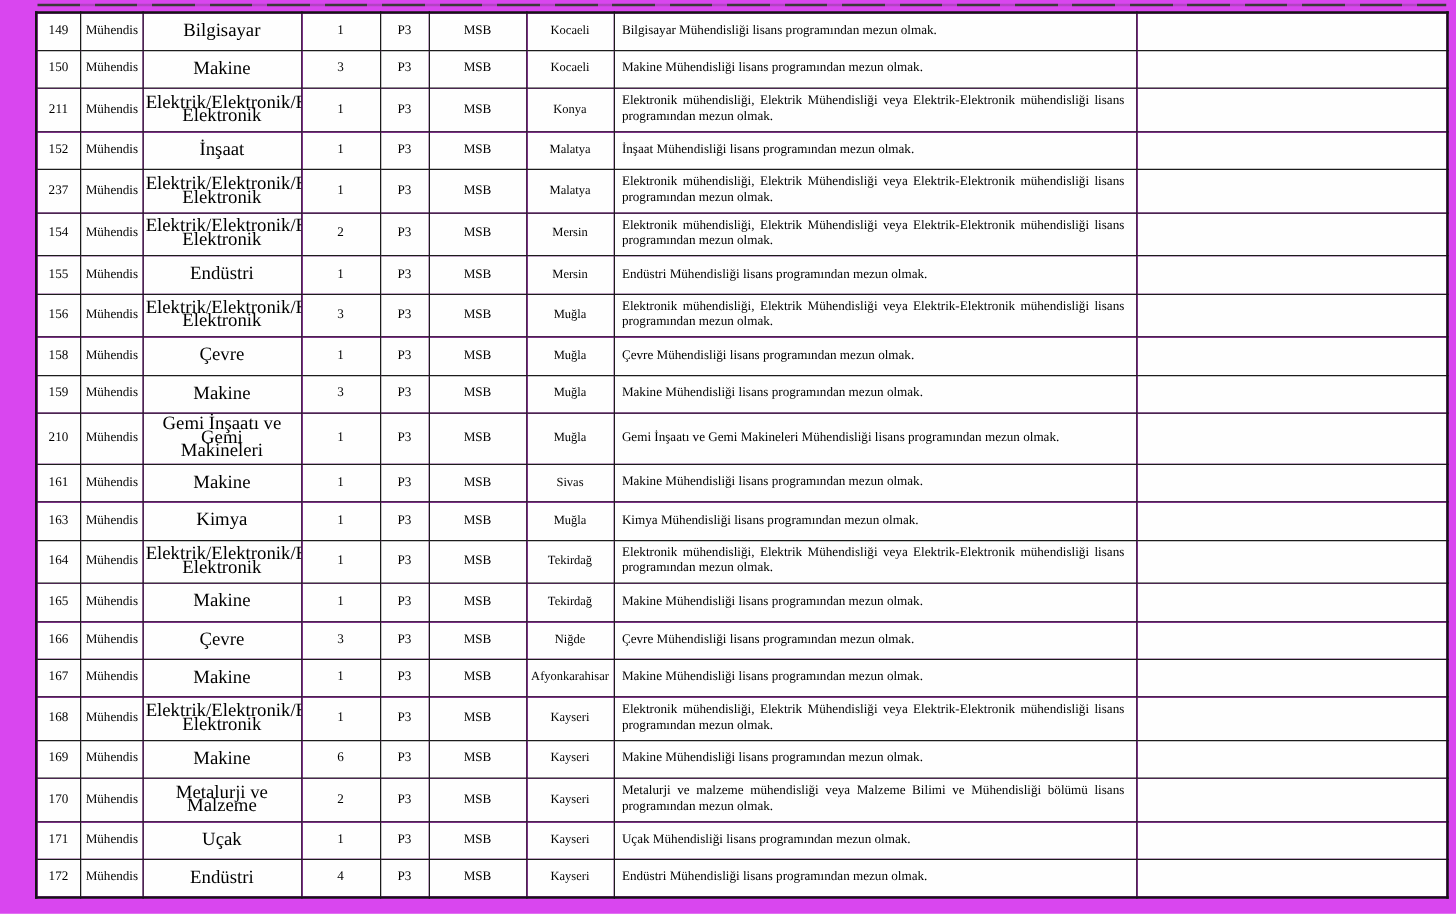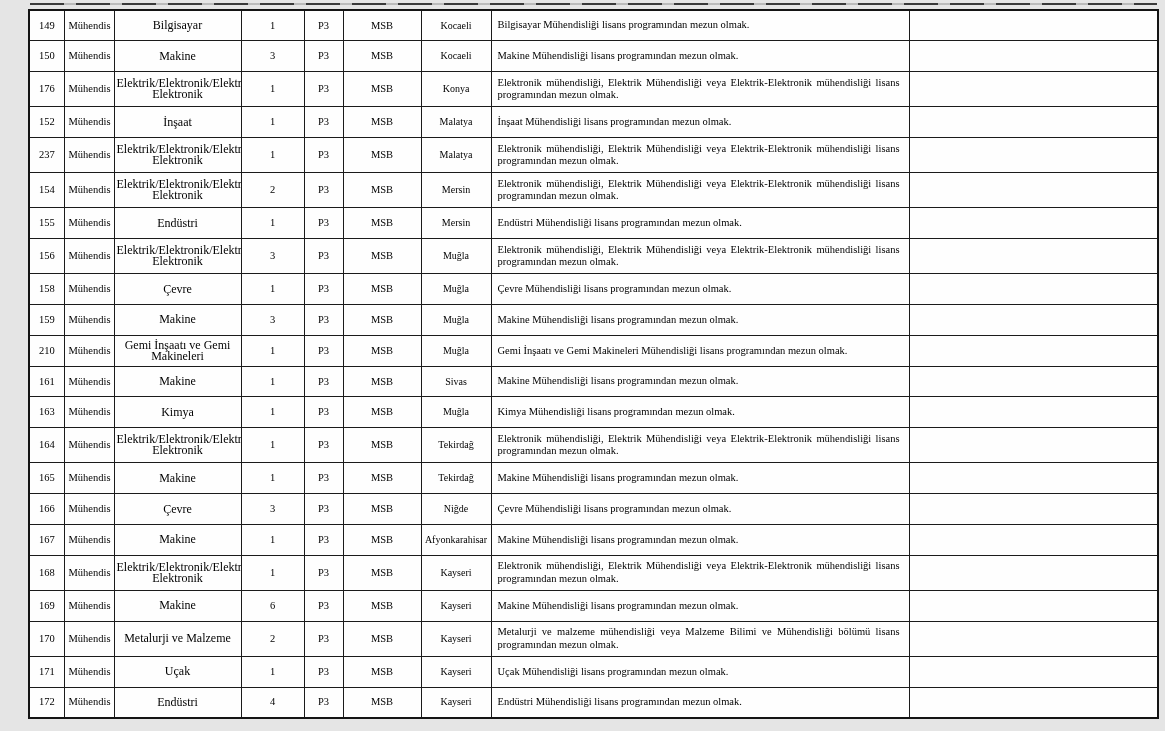--- a/index.html
+++ b/index.html
@@ -11,21 +11,21 @@
     width: 1165px;
     height: 731px;
     font-family: "Liberation Serif", serif;
     color: #000000;
     overflow: hidden;
   }
   .page {
     position: relative;
     width: 1165px;
     height: 731px;
-    background: #e5e5e5;
+    background: #d946ef;
   }
   
   .scan-artifact {
     position: absolute;
     left: 30px;
     top: 3px;
     width: 1127px;
     height: 2px;
     background: repeating-linear-gradient(90deg, #3a3a3a 0 34px, rgba(60,60,60,0.25) 34px 46px);
   }
@@ -54,21 +54,21 @@
   .col-title     { width: 50px; margin-top: 12px;  }
   .col-branch    { width: 127px; }
   .col-quota     { width: 63px;  }
   .col-grade     { width: 39px;  }
   .col-org       { width: 78px;  }
   .col-city      { width: 70px;  }
   .col-requirement { width: 418px; }
   .col-notes     { width: 249px; }
   td.col-branch {
     white-space: pre-line;
-    font-size: 12px;
+    font-size: 15px;
     line-height: 11px;
     padding: 2px 2px;
   }
   td.col-city {
     font-size: 10px;
     padding: 2px 1px;
   }
   td.col-requirement {
     text-align: justify;
     padding: 3px 9px 3px 6px;
@@ -109,21 +109,21 @@
           <td class="col-title">Mühendis</td>
           <td class="col-branch">Makine</td>
           <td class="col-quota">3</td>
           <td class="col-grade">P3</td>
           <td class="col-org">MSB</td>
           <td class="col-city">Kocaeli</td>
           <td class="col-requirement">Makine Mühendisliği lisans programından mezun olmak.</td>
           <td class="col-notes"></td>
         </tr>
         <tr>
-          <td class="col-no">176</td>
+          <td class="col-no">211</td>
           <td class="col-title">Mühendis</td>
           <td class="col-branch">Elektrik/Elektronik/Elektrik-
 Elektronik</td>
           <td class="col-quota">1</td>
           <td class="col-grade">P3</td>
           <td class="col-org">MSB</td>
           <td class="col-city">Konya</td>
           <td class="col-requirement">Elektronik mühendisliği, Elektrik Mühendisliği veya Elektrik-Elektronik mühendisliği lisans programından mezun olmak.</td>
           <td class="col-notes"></td>
         </tr>

